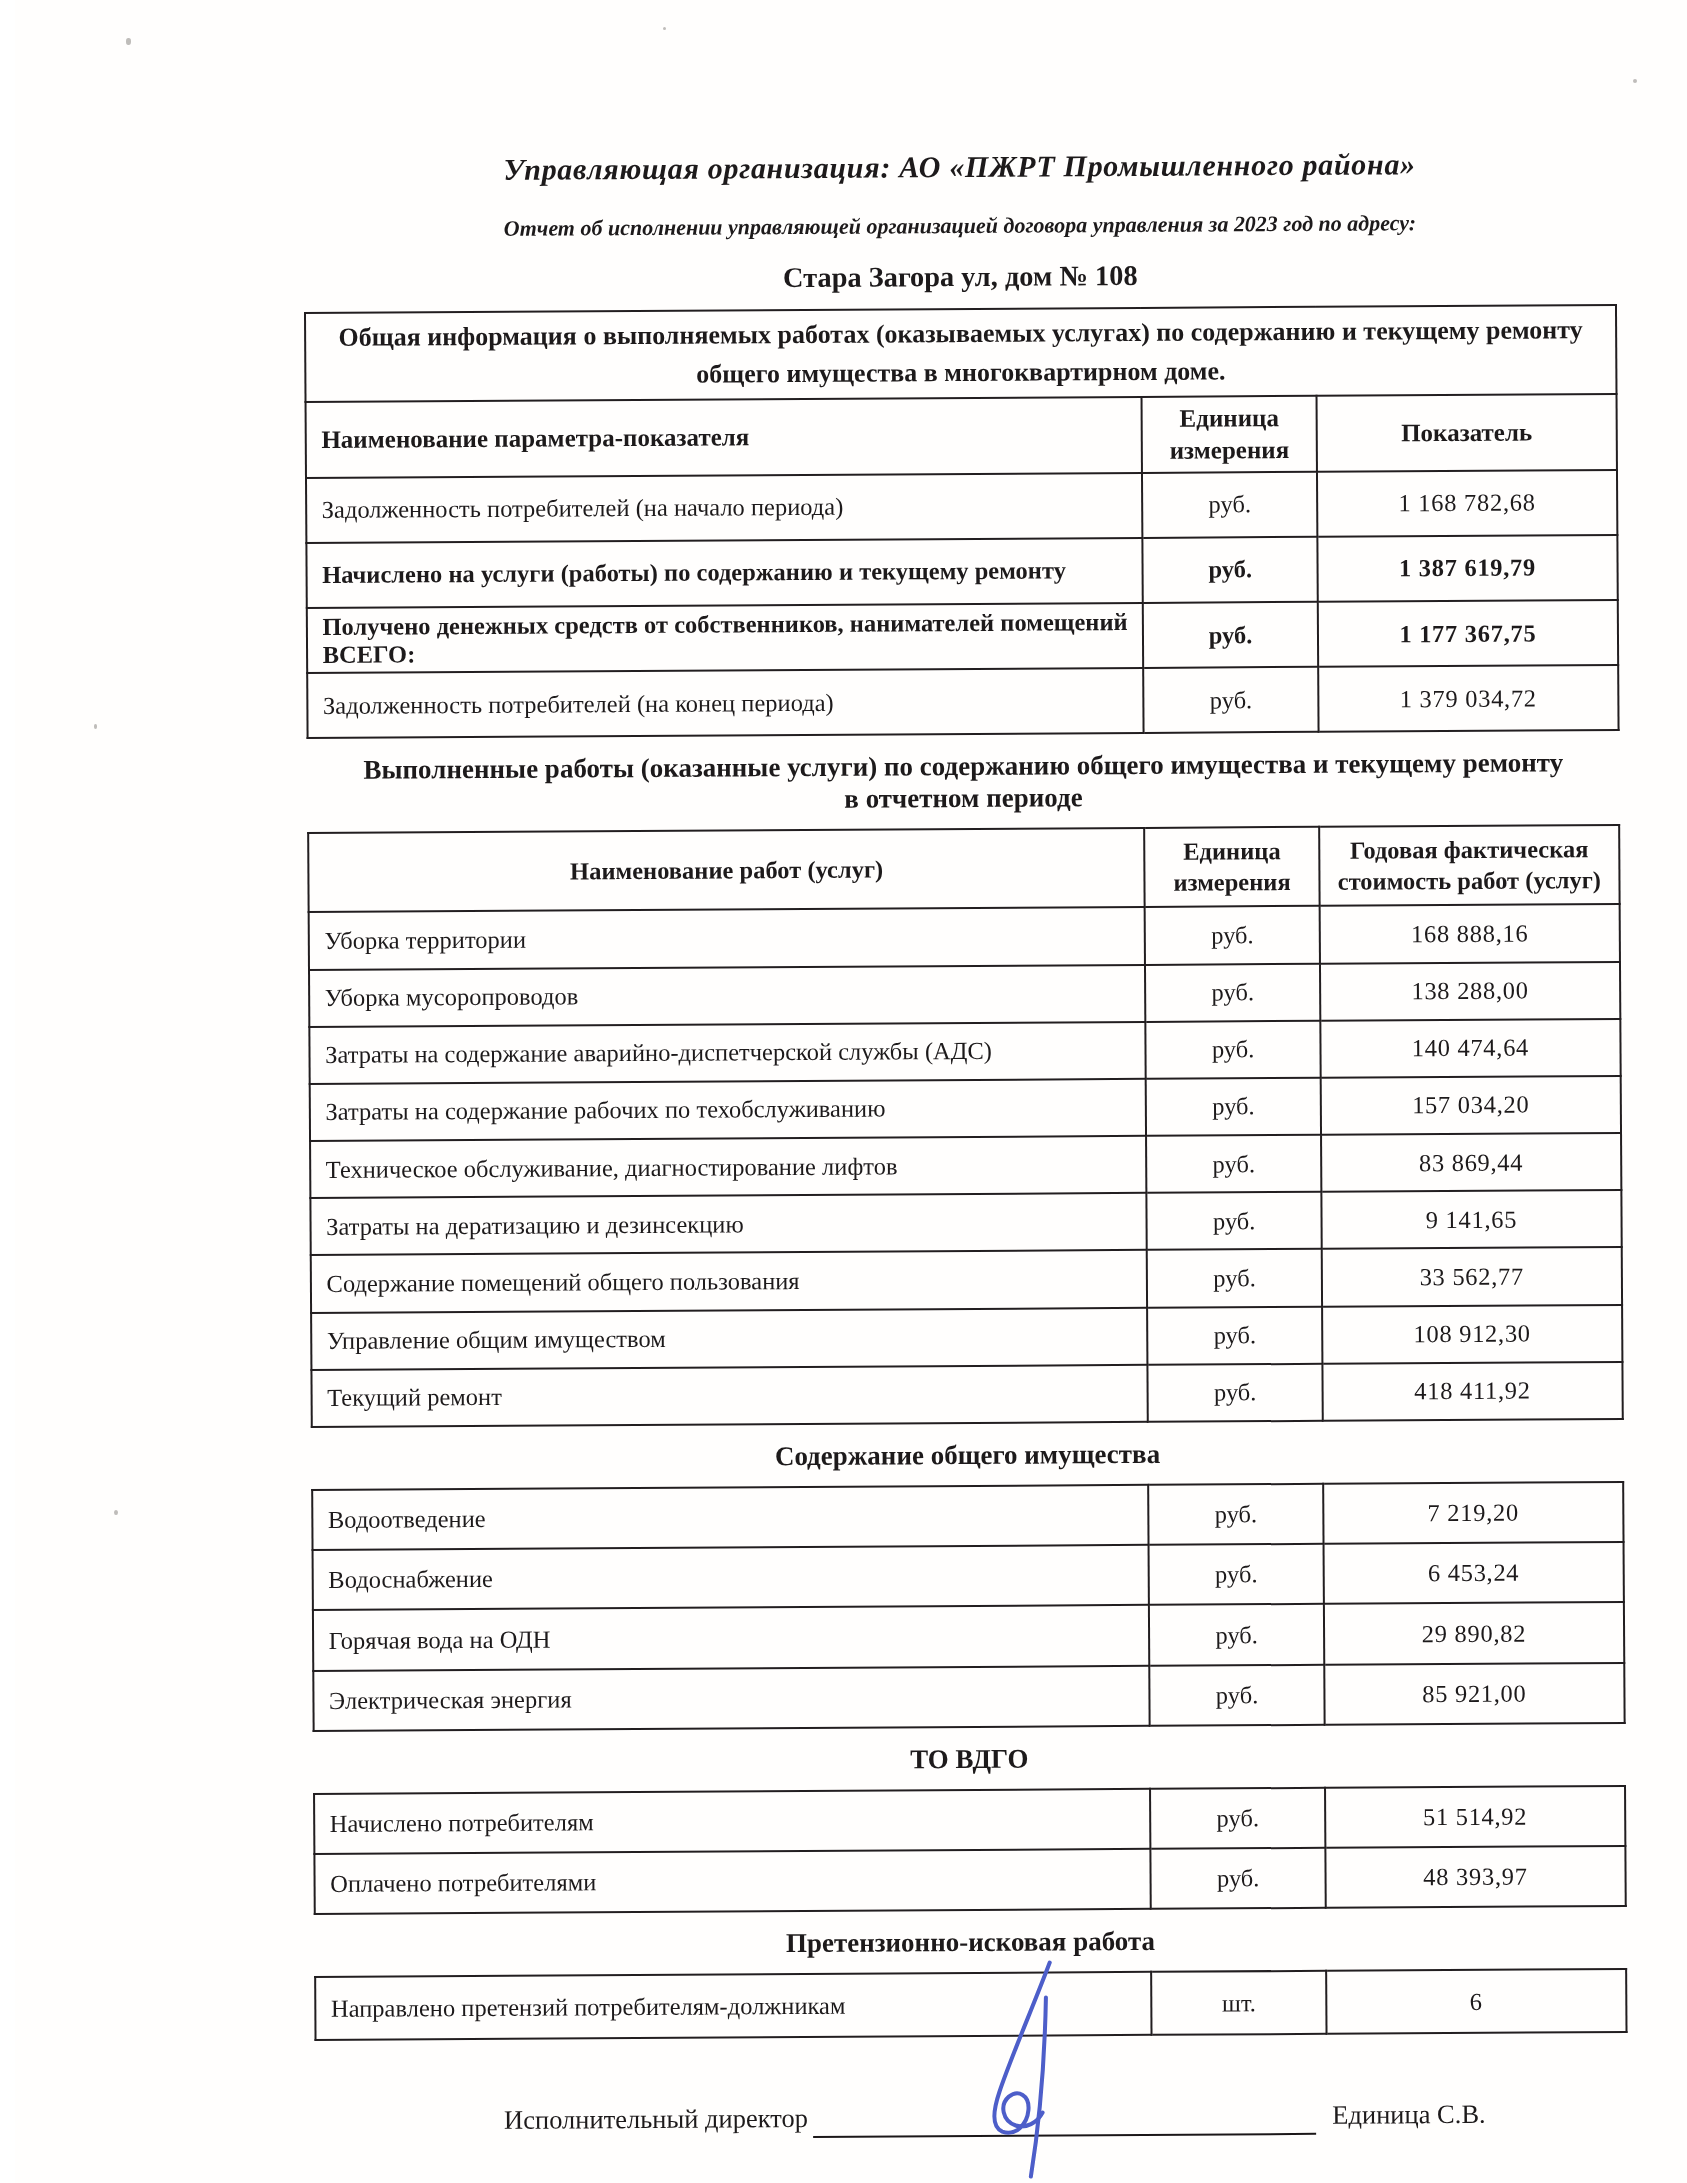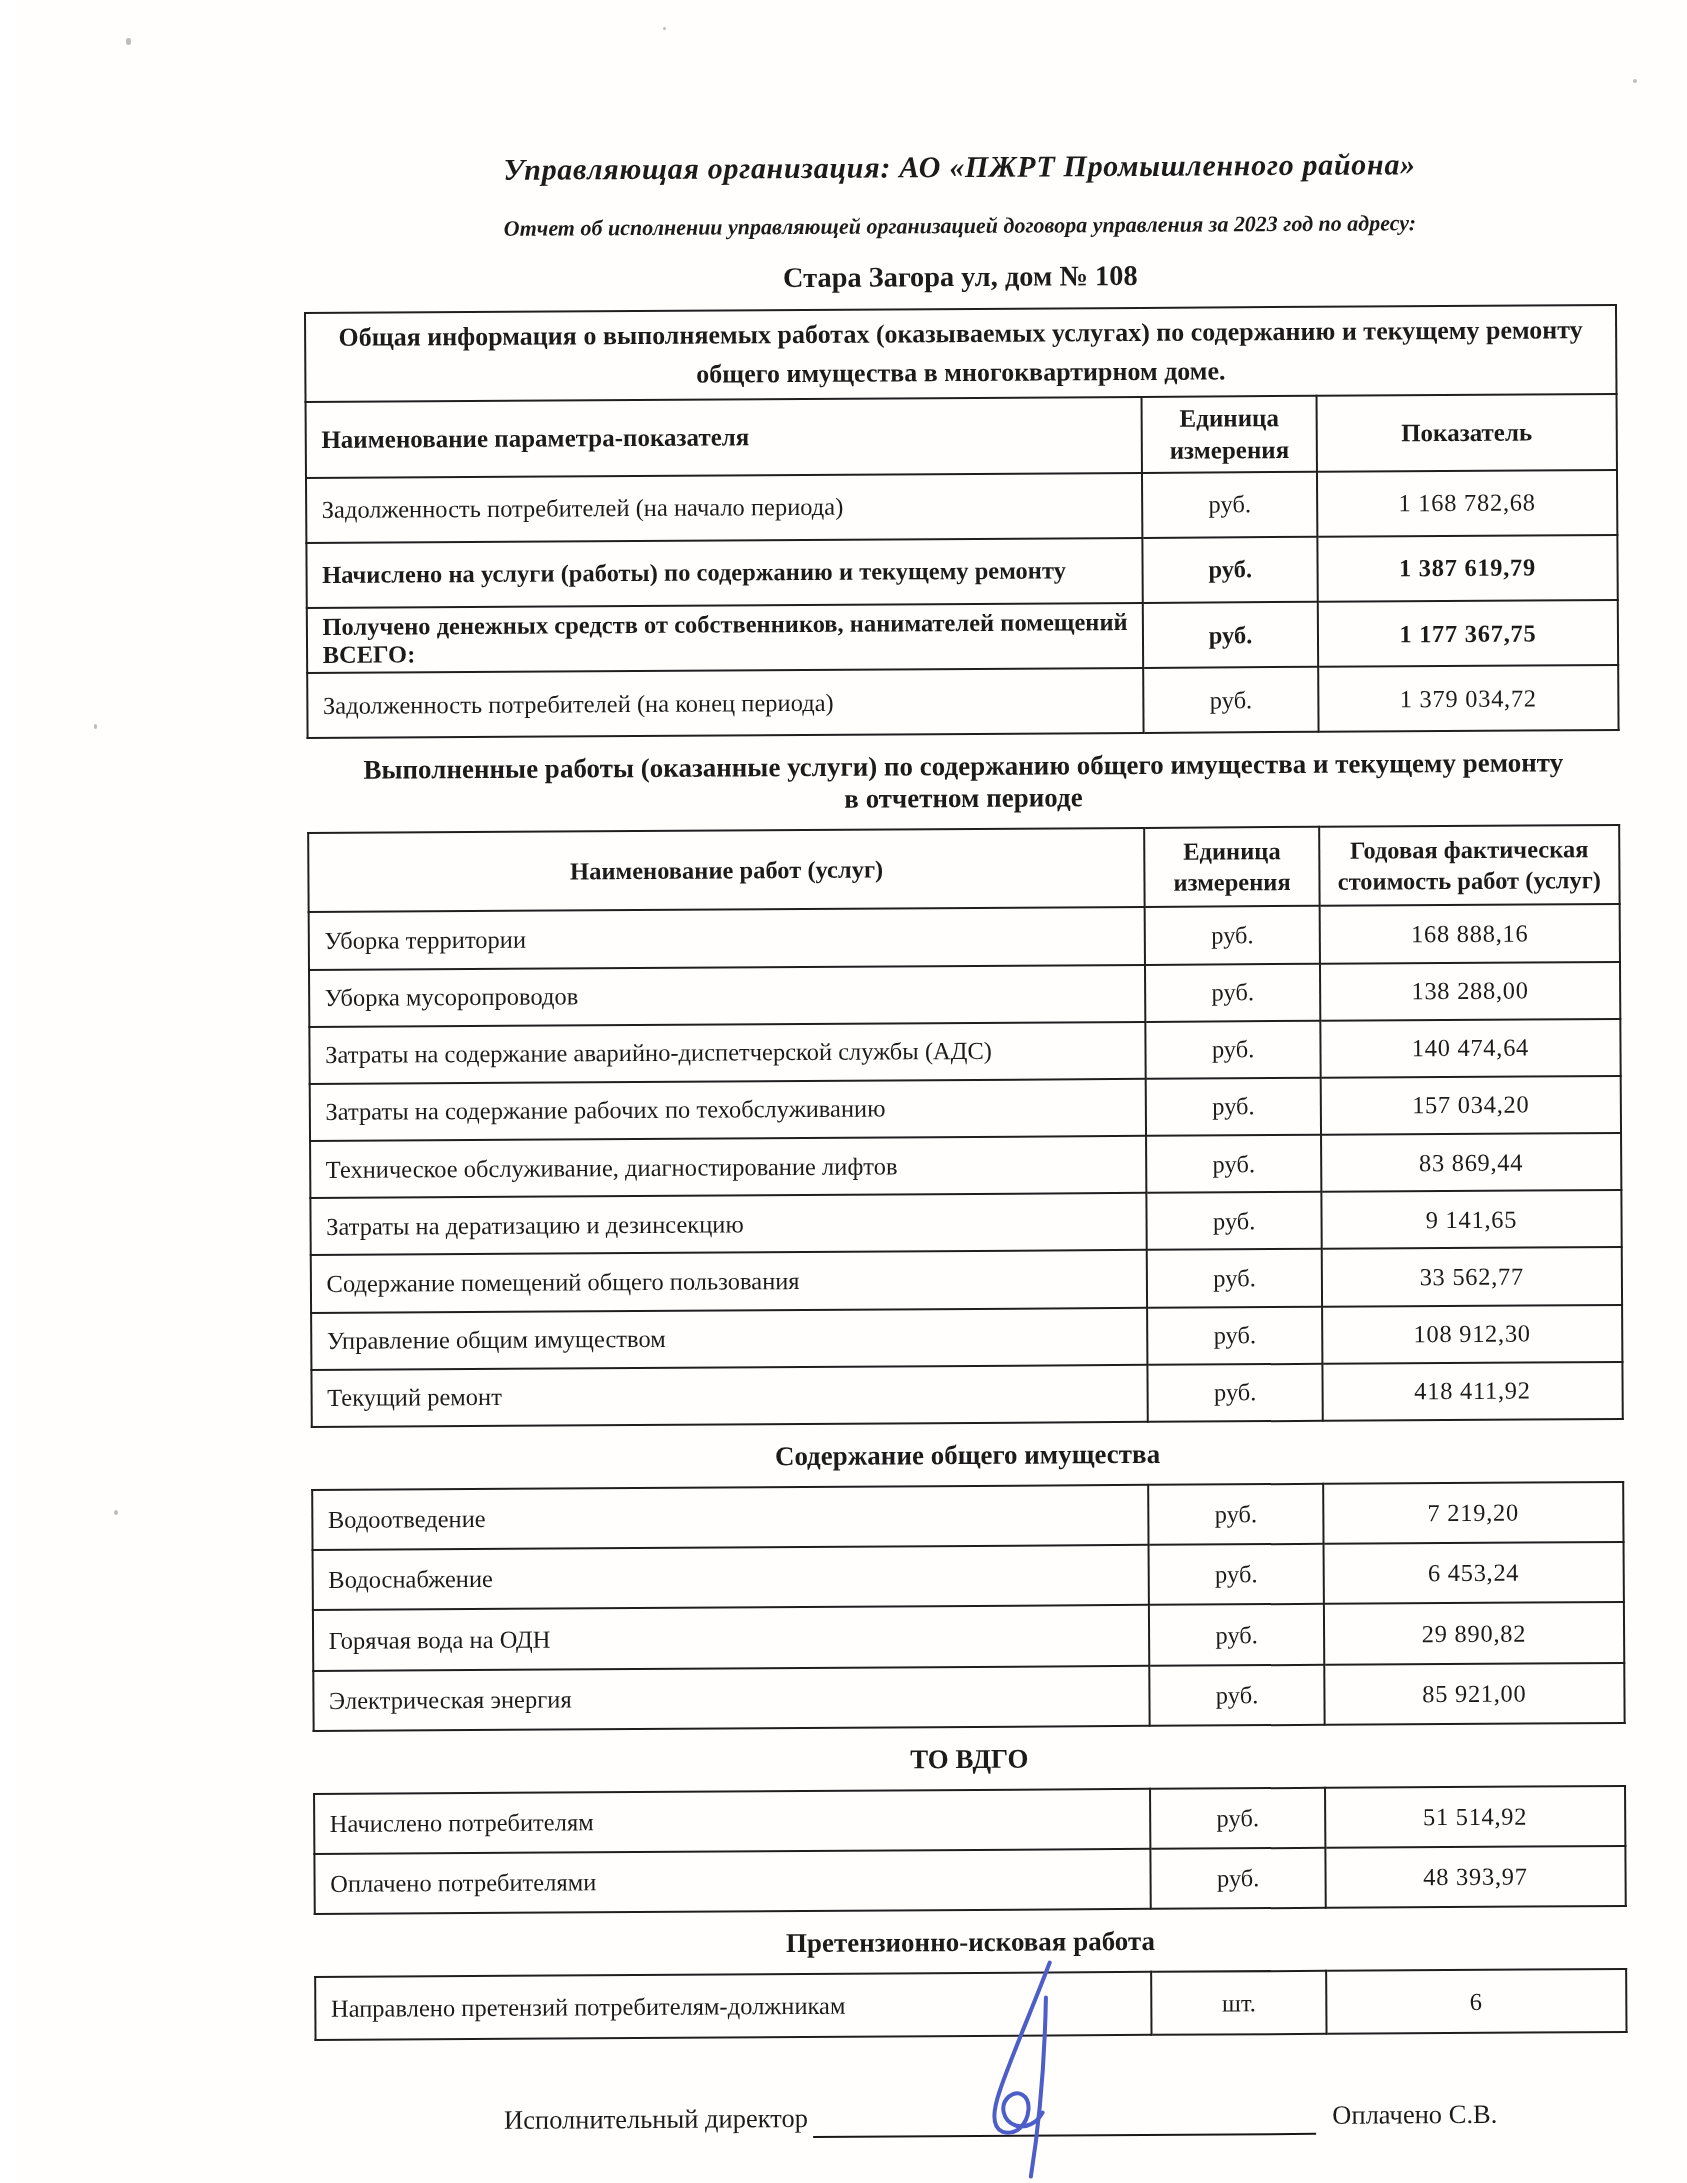--- a/index.html
+++ b/index.html
@@ -336,18 +336,18 @@
     <div class="signature">
       <span class="sig-role">Исполнительный директор</span>
       <span class="sig-line">
         <svg class="sig-ink" viewBox="0 0 220 330">
           <g fill="none" stroke="#4d5ec9" stroke-width="6" stroke-linecap="round" stroke-linejoin="round">
             <path d="M163,6 C140,66 104,148 87,198 C77,227 75,250 91,257 C110,264 128,247 130,225 C132,203 115,194 101,205 C87,217 91,241 111,248 C126,253 143,244 151,229"></path>
             <path d="M157,58 C155,138 150,222 133,324"></path>
           </g>
         </svg>
       </span>
-      <span class="sig-name">Оплачено С.В.</span>
+      <span class="sig-name">Единица С.В.</span>
     </div>
 
   </div>
 </div>
 
 
 </body></html>

